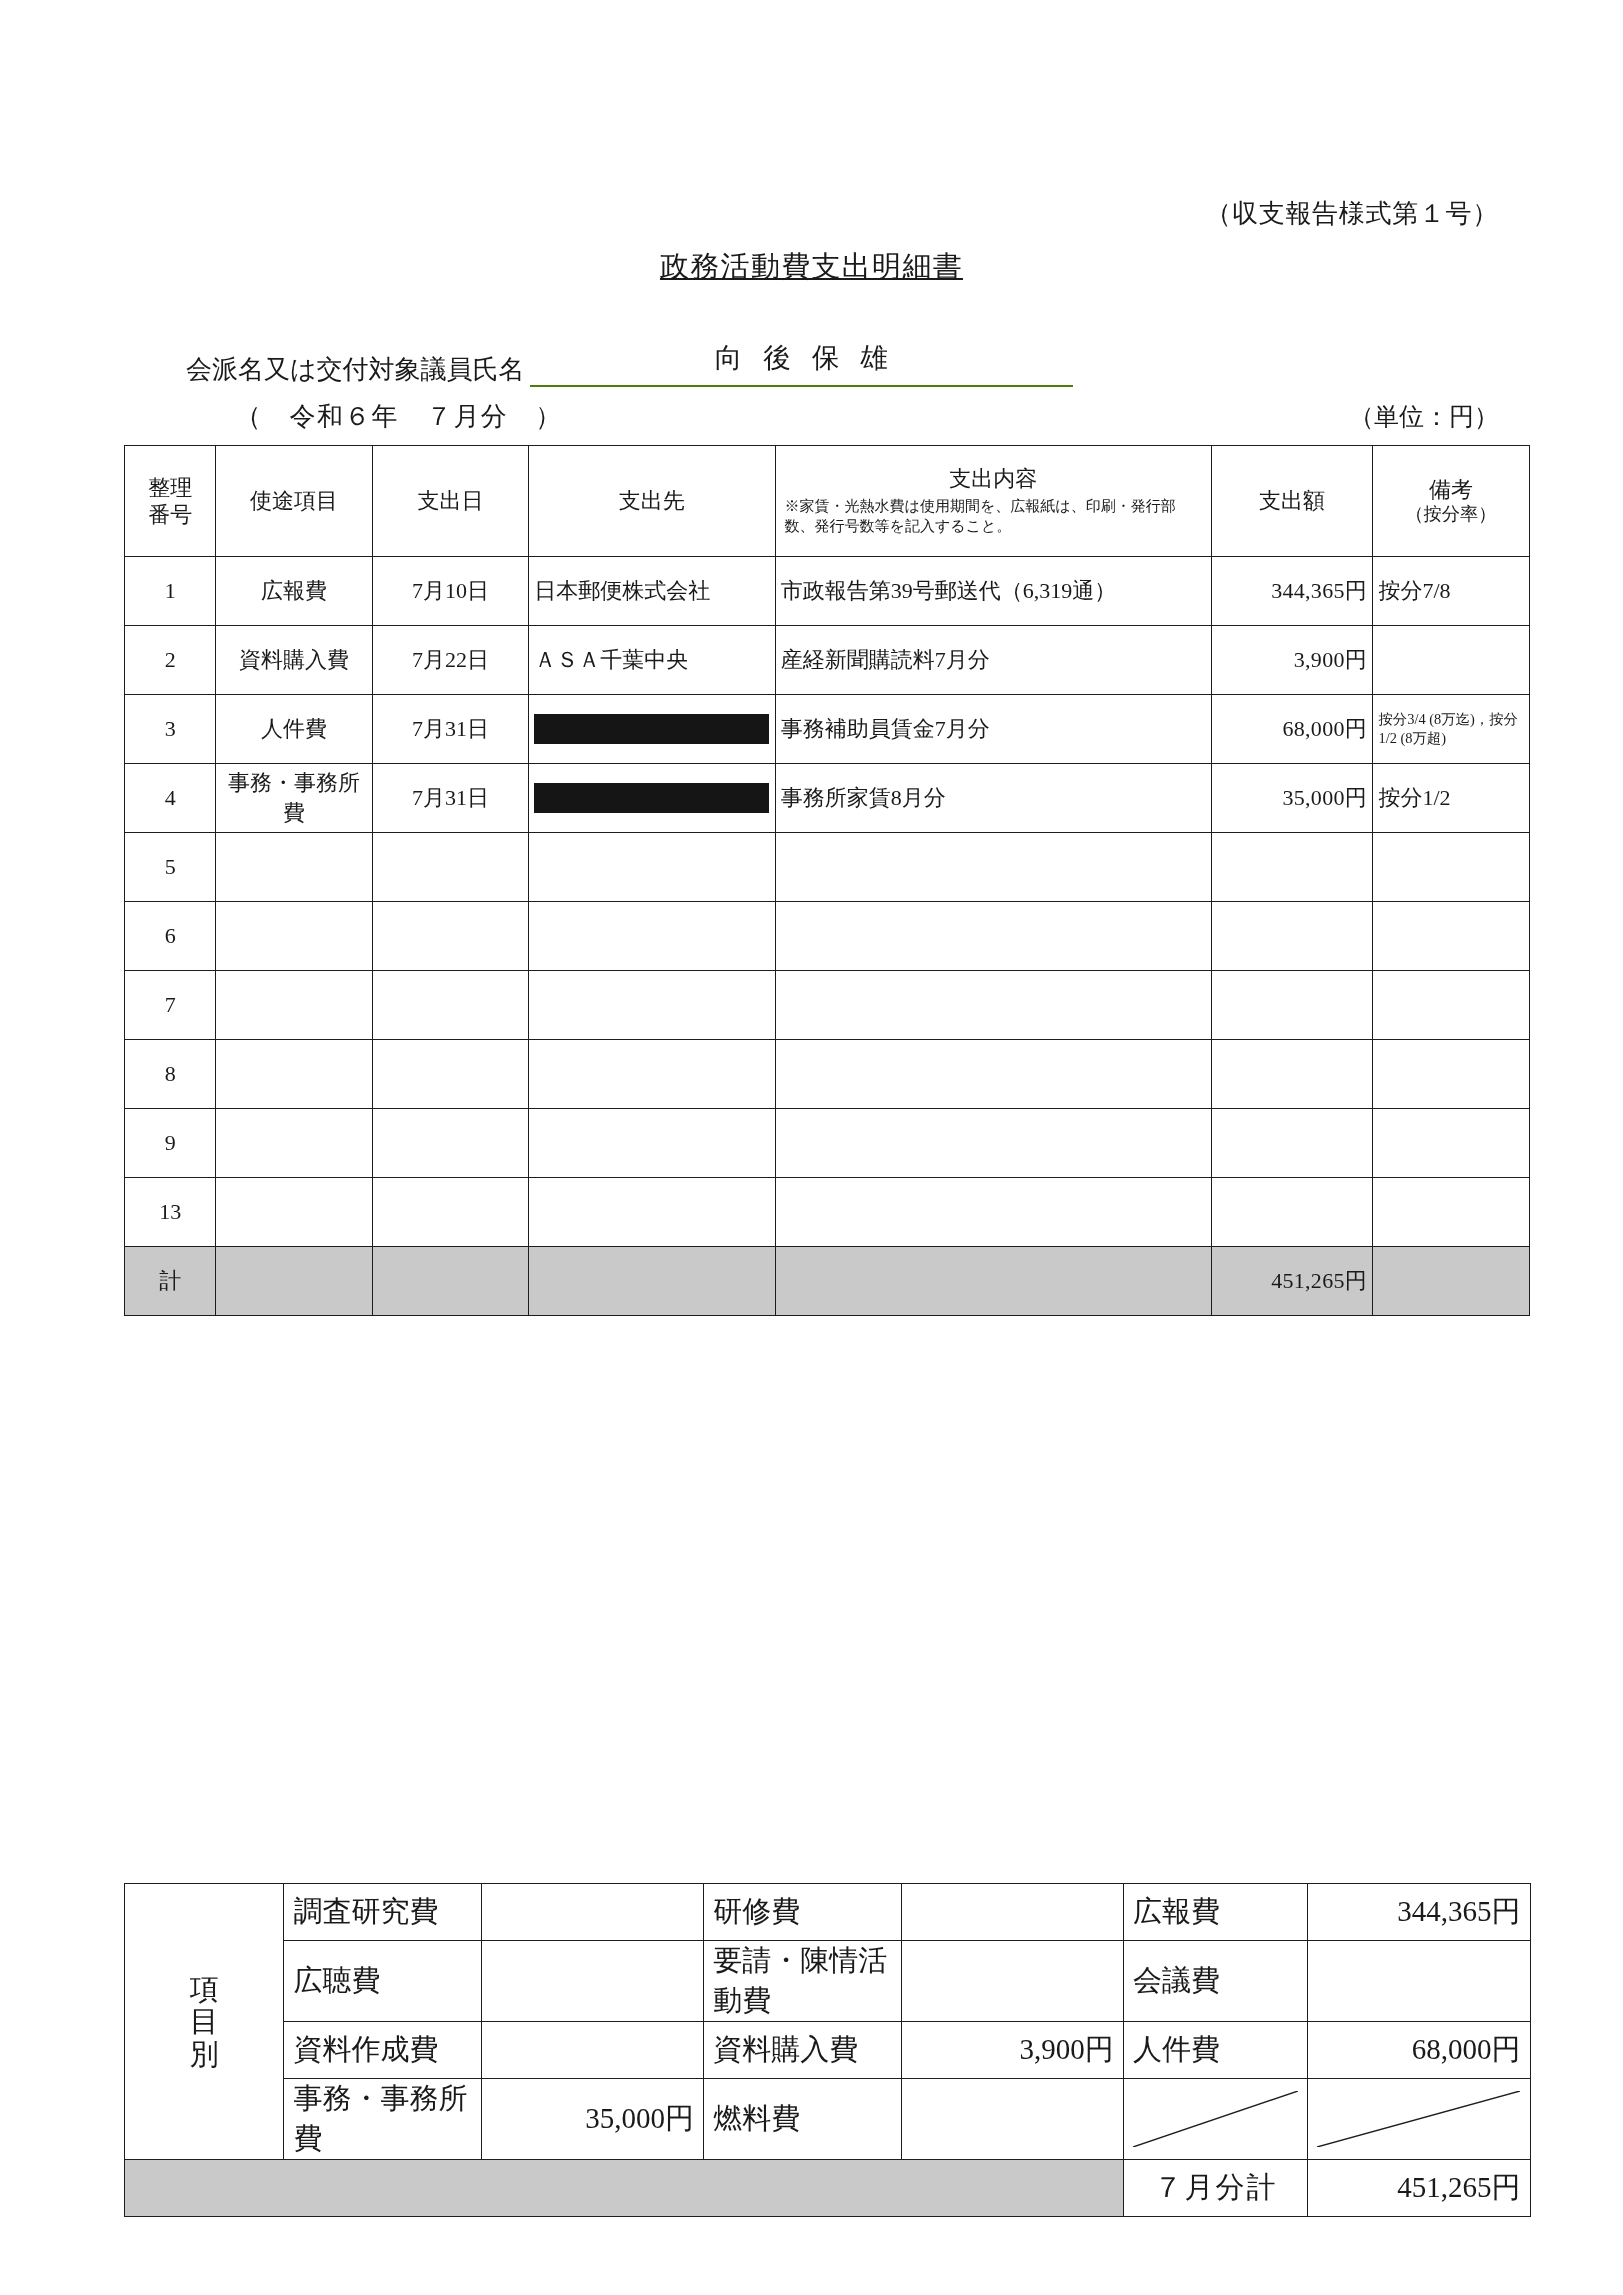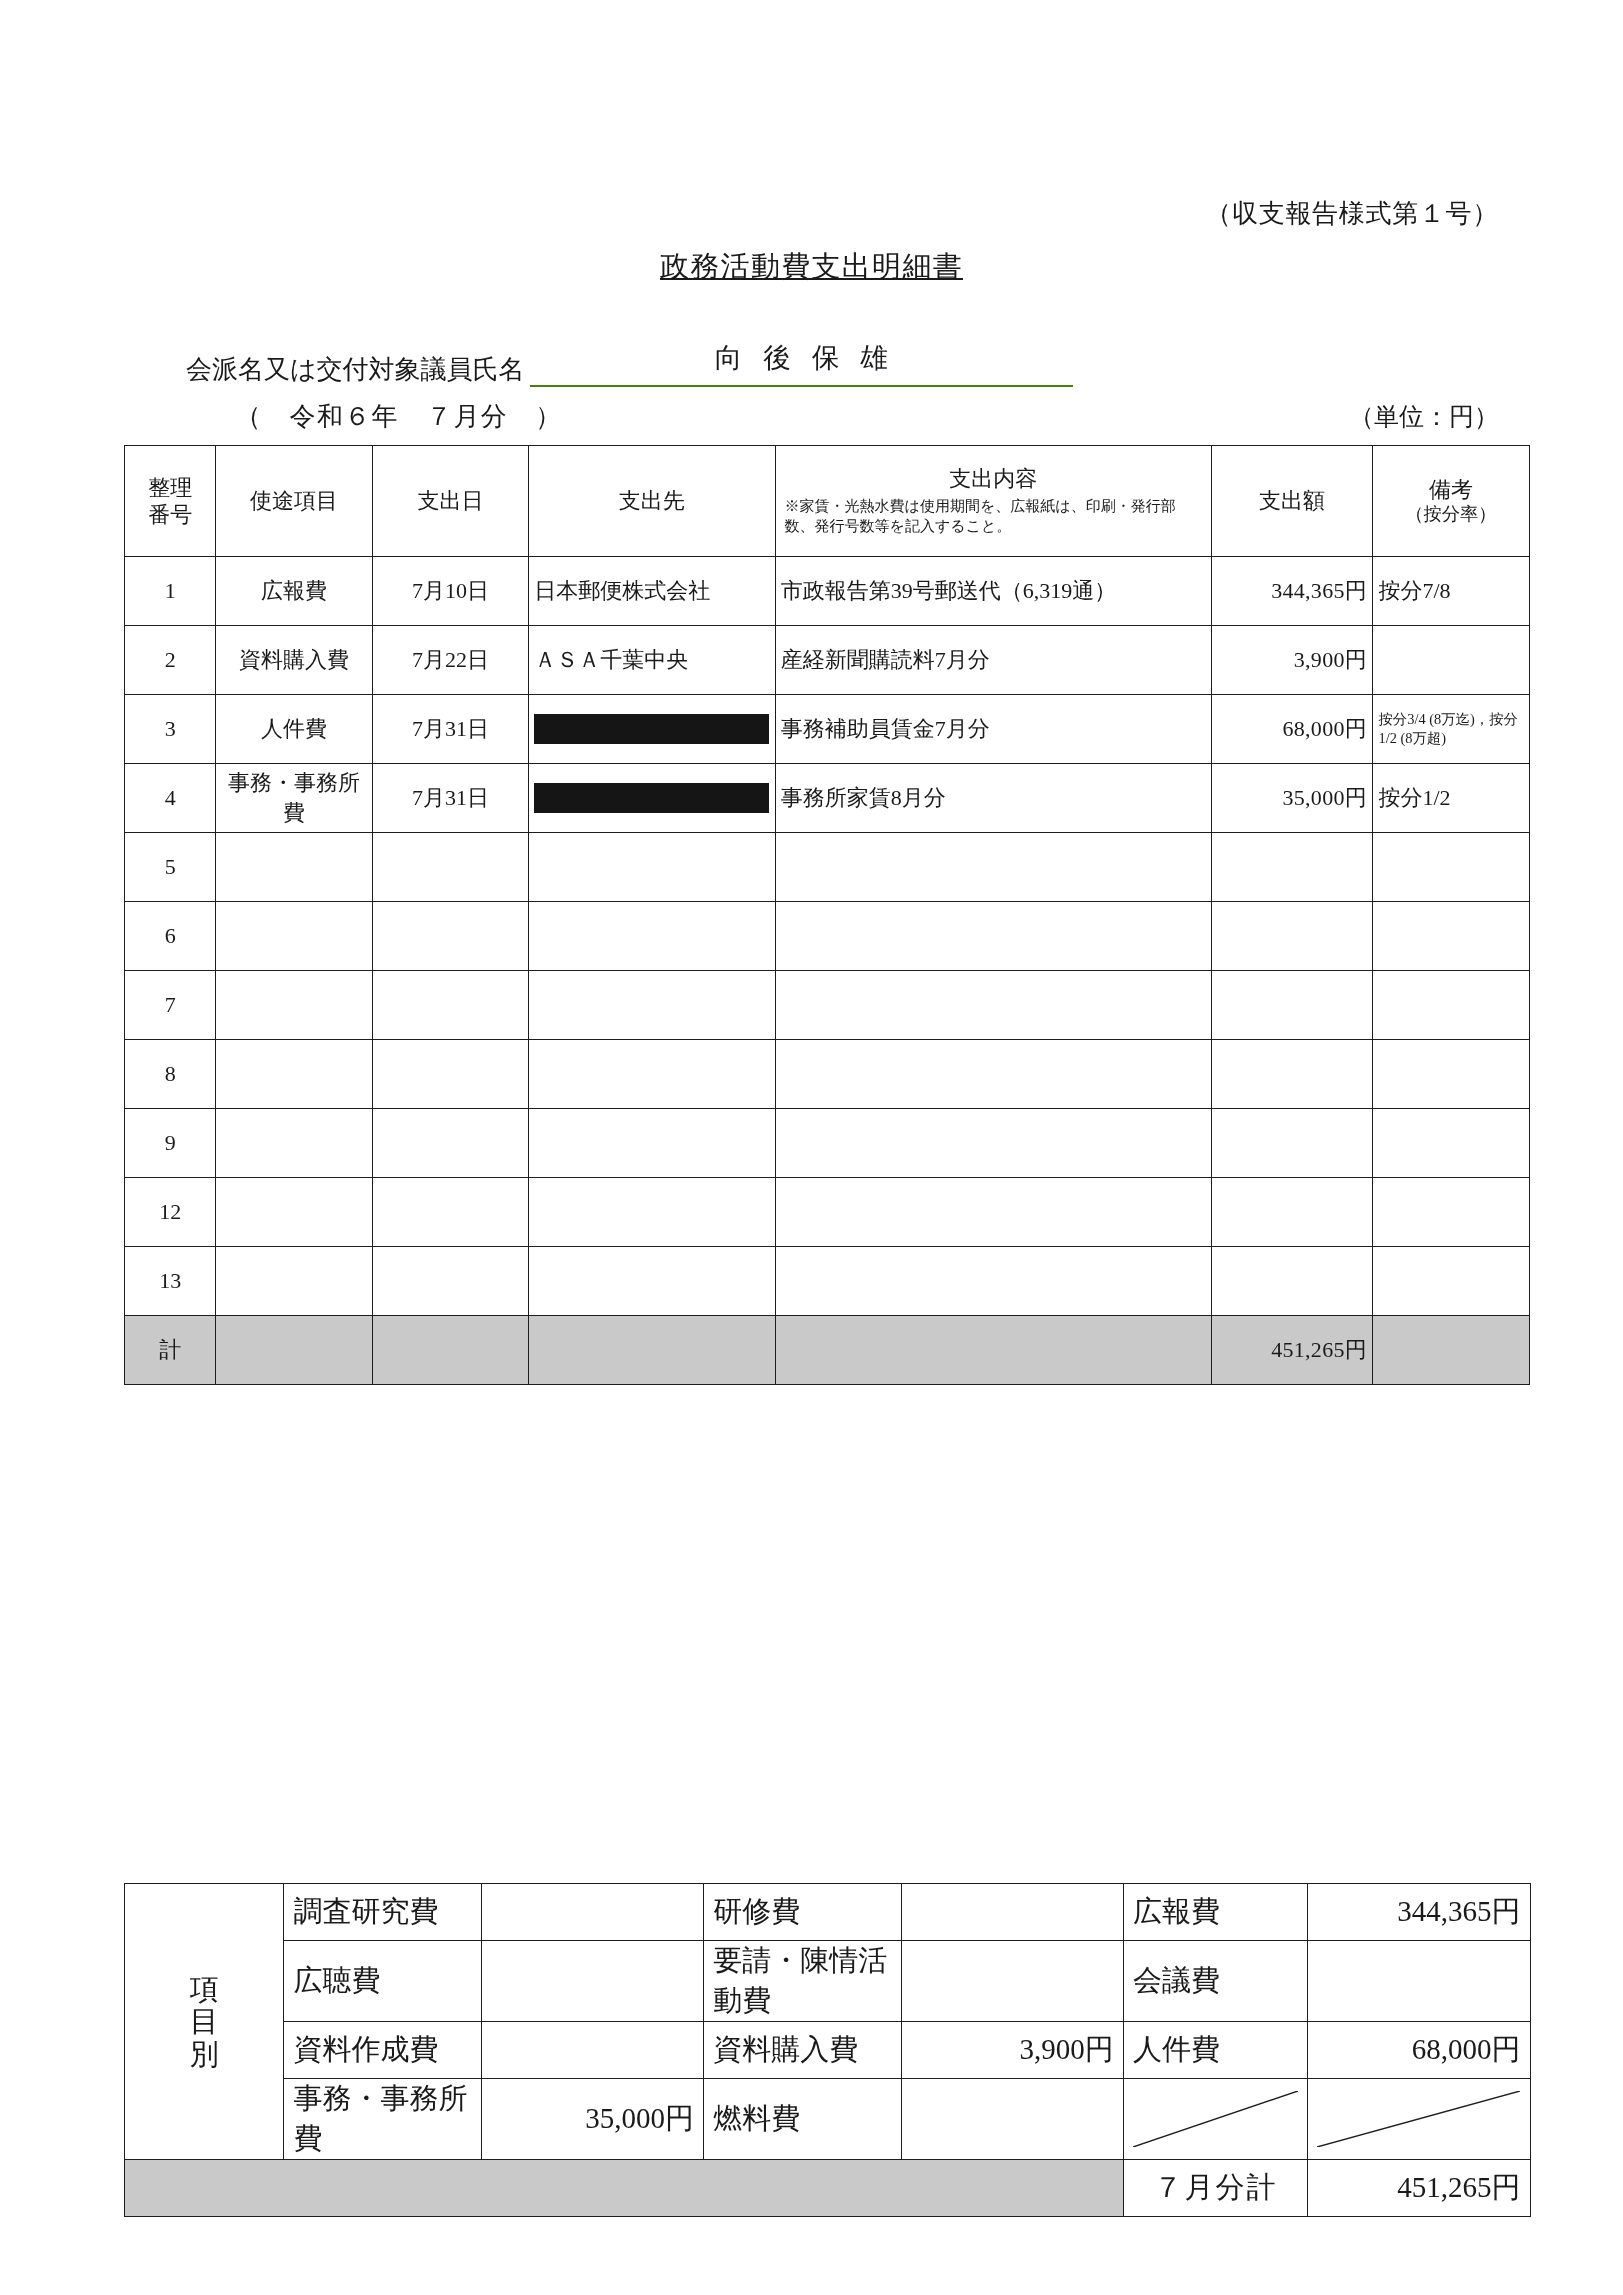--- a/index.html
+++ b/index.html
@@ -303,29 +303,20 @@
         <td class="c-item"></td>
         <td class="c-date"></td>
         <td class="c-dest"></td>
         <td class="c-desc"></td>
         <td class="c-amt"></td>
         <td class="c-note"></td>
       </tr>
 
 
 
-      <tr>
-        <td class="c-no">12</td>
-        <td class="c-item"></td>
-        <td class="c-date"></td>
-        <td class="c-dest"></td>
-        <td class="c-desc"></td>
-        <td class="c-amt"></td>
-        <td class="c-note"></td>
-      </tr>
 
       <tr>
         <td class="c-no">13</td>
         <td class="c-item"></td>
         <td class="c-date"></td>
         <td class="c-dest"></td>
         <td class="c-desc"></td>
         <td class="c-amt"></td>
         <td class="c-note"></td>
       </tr>

